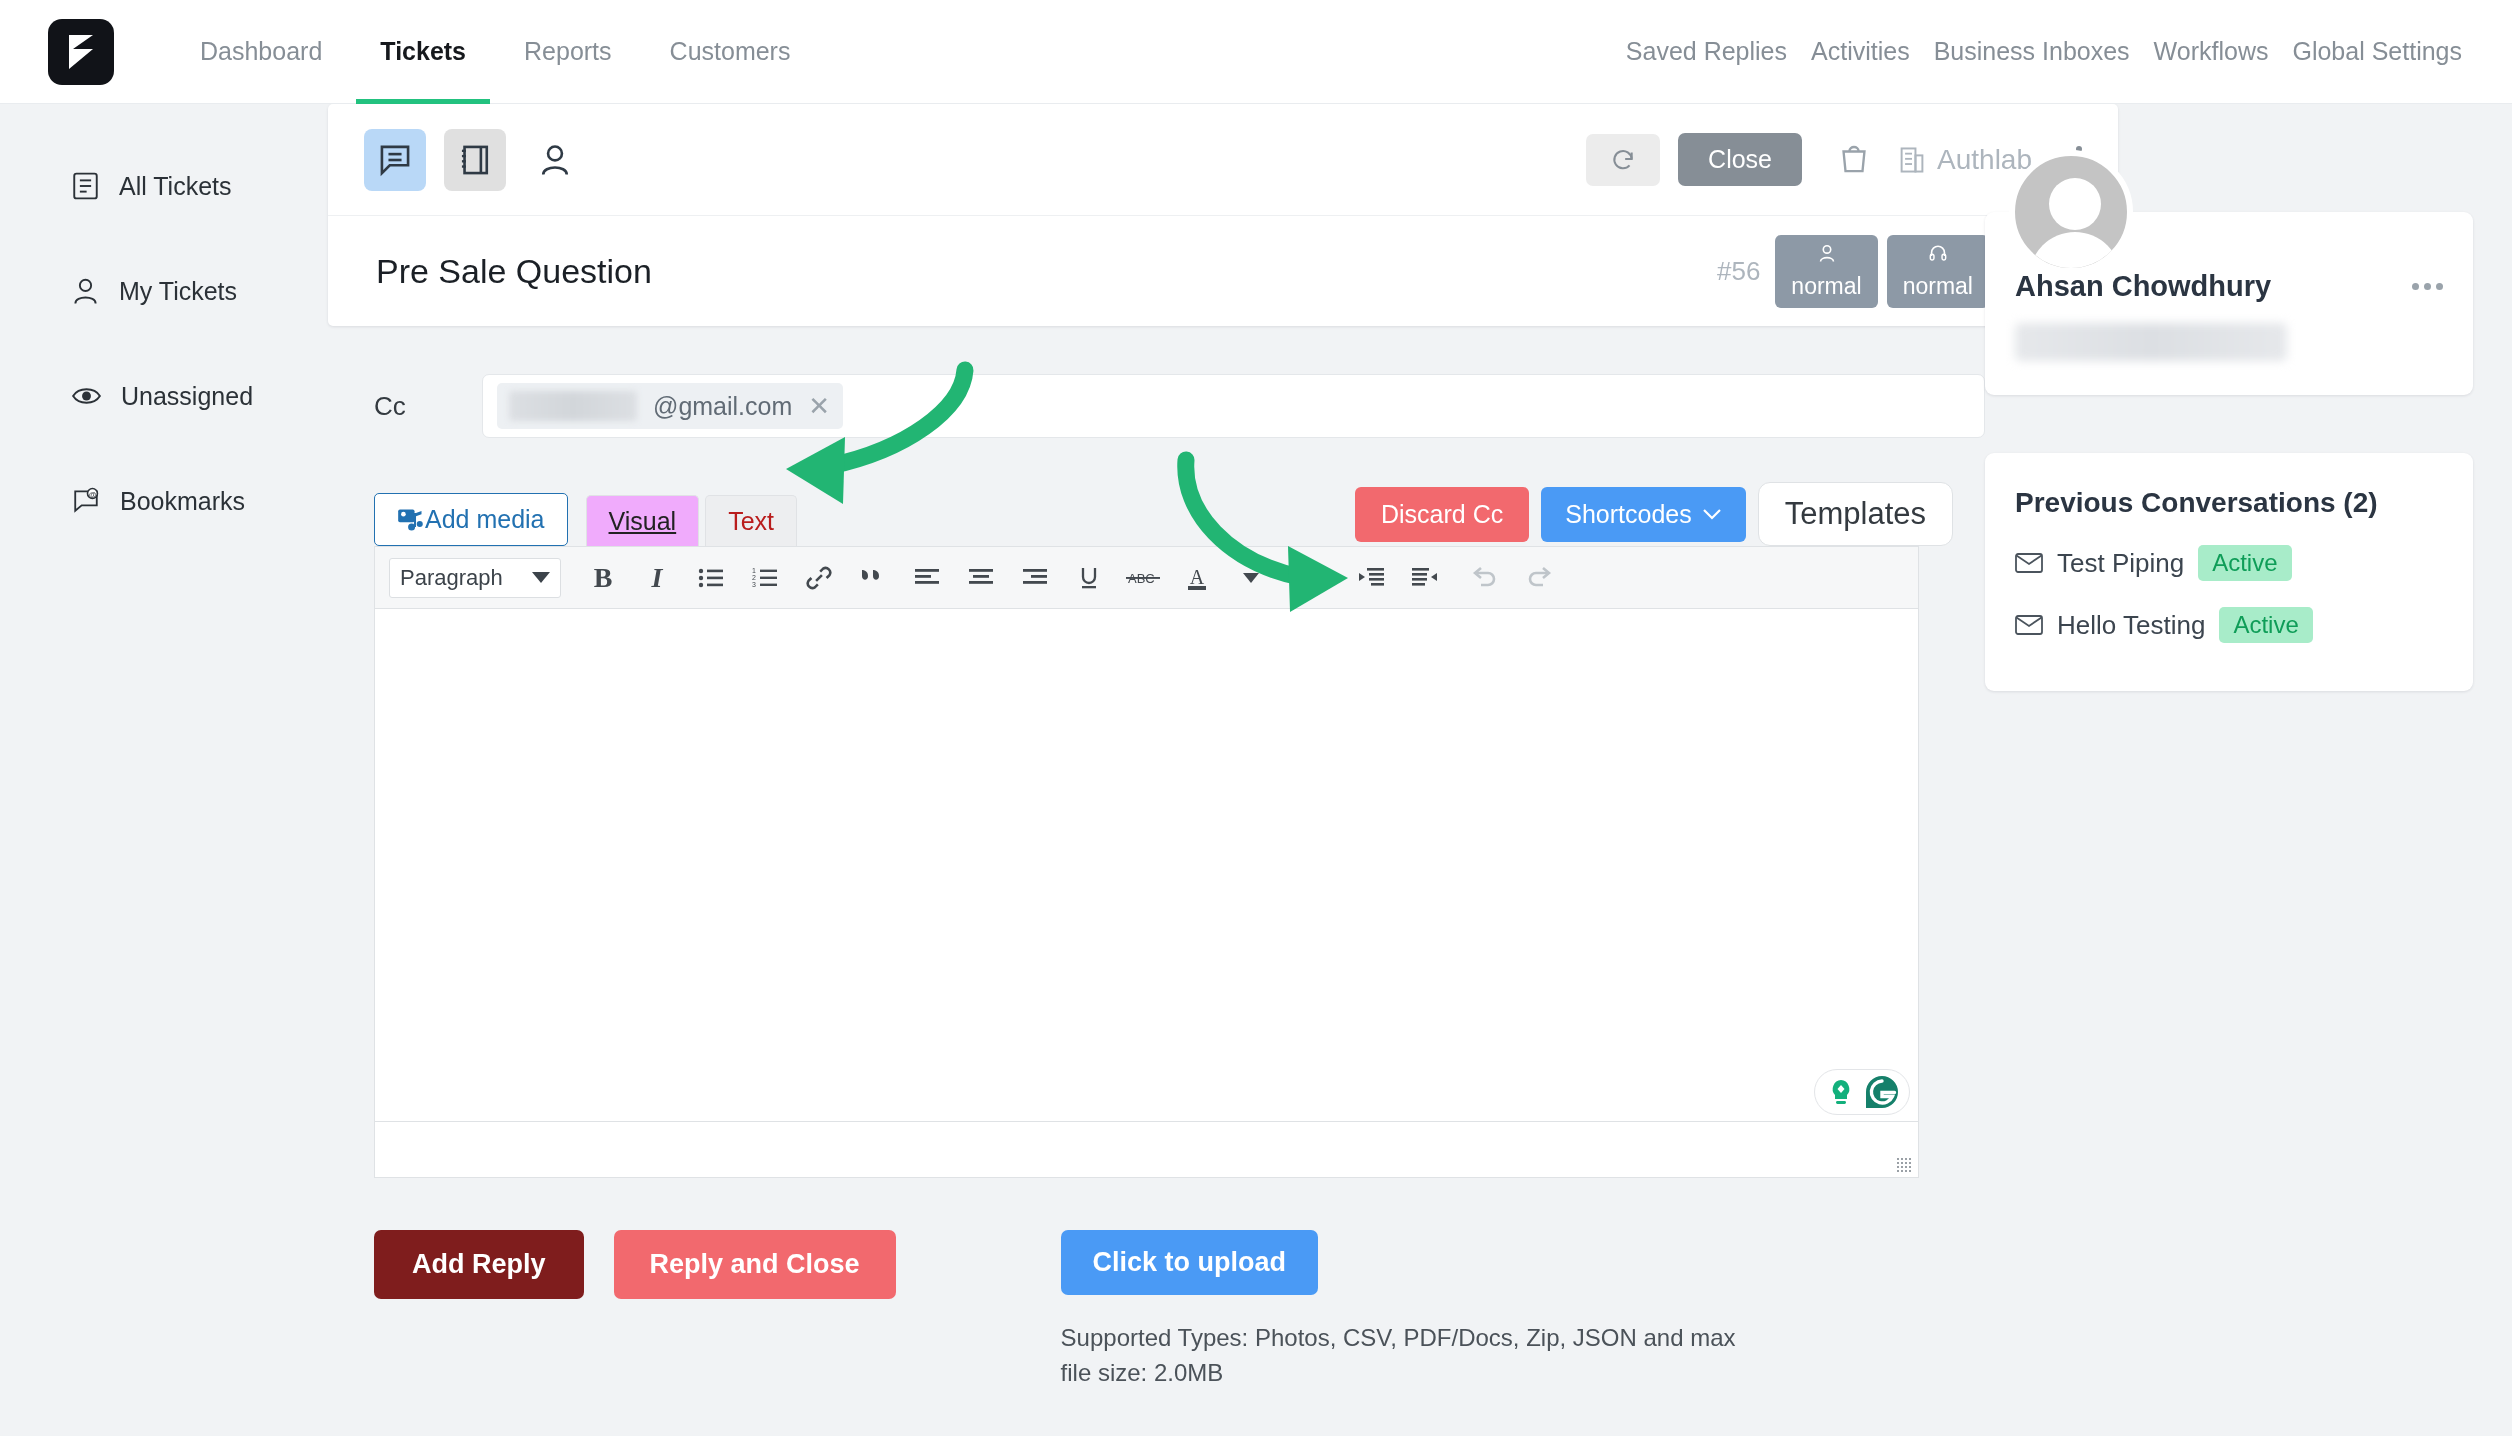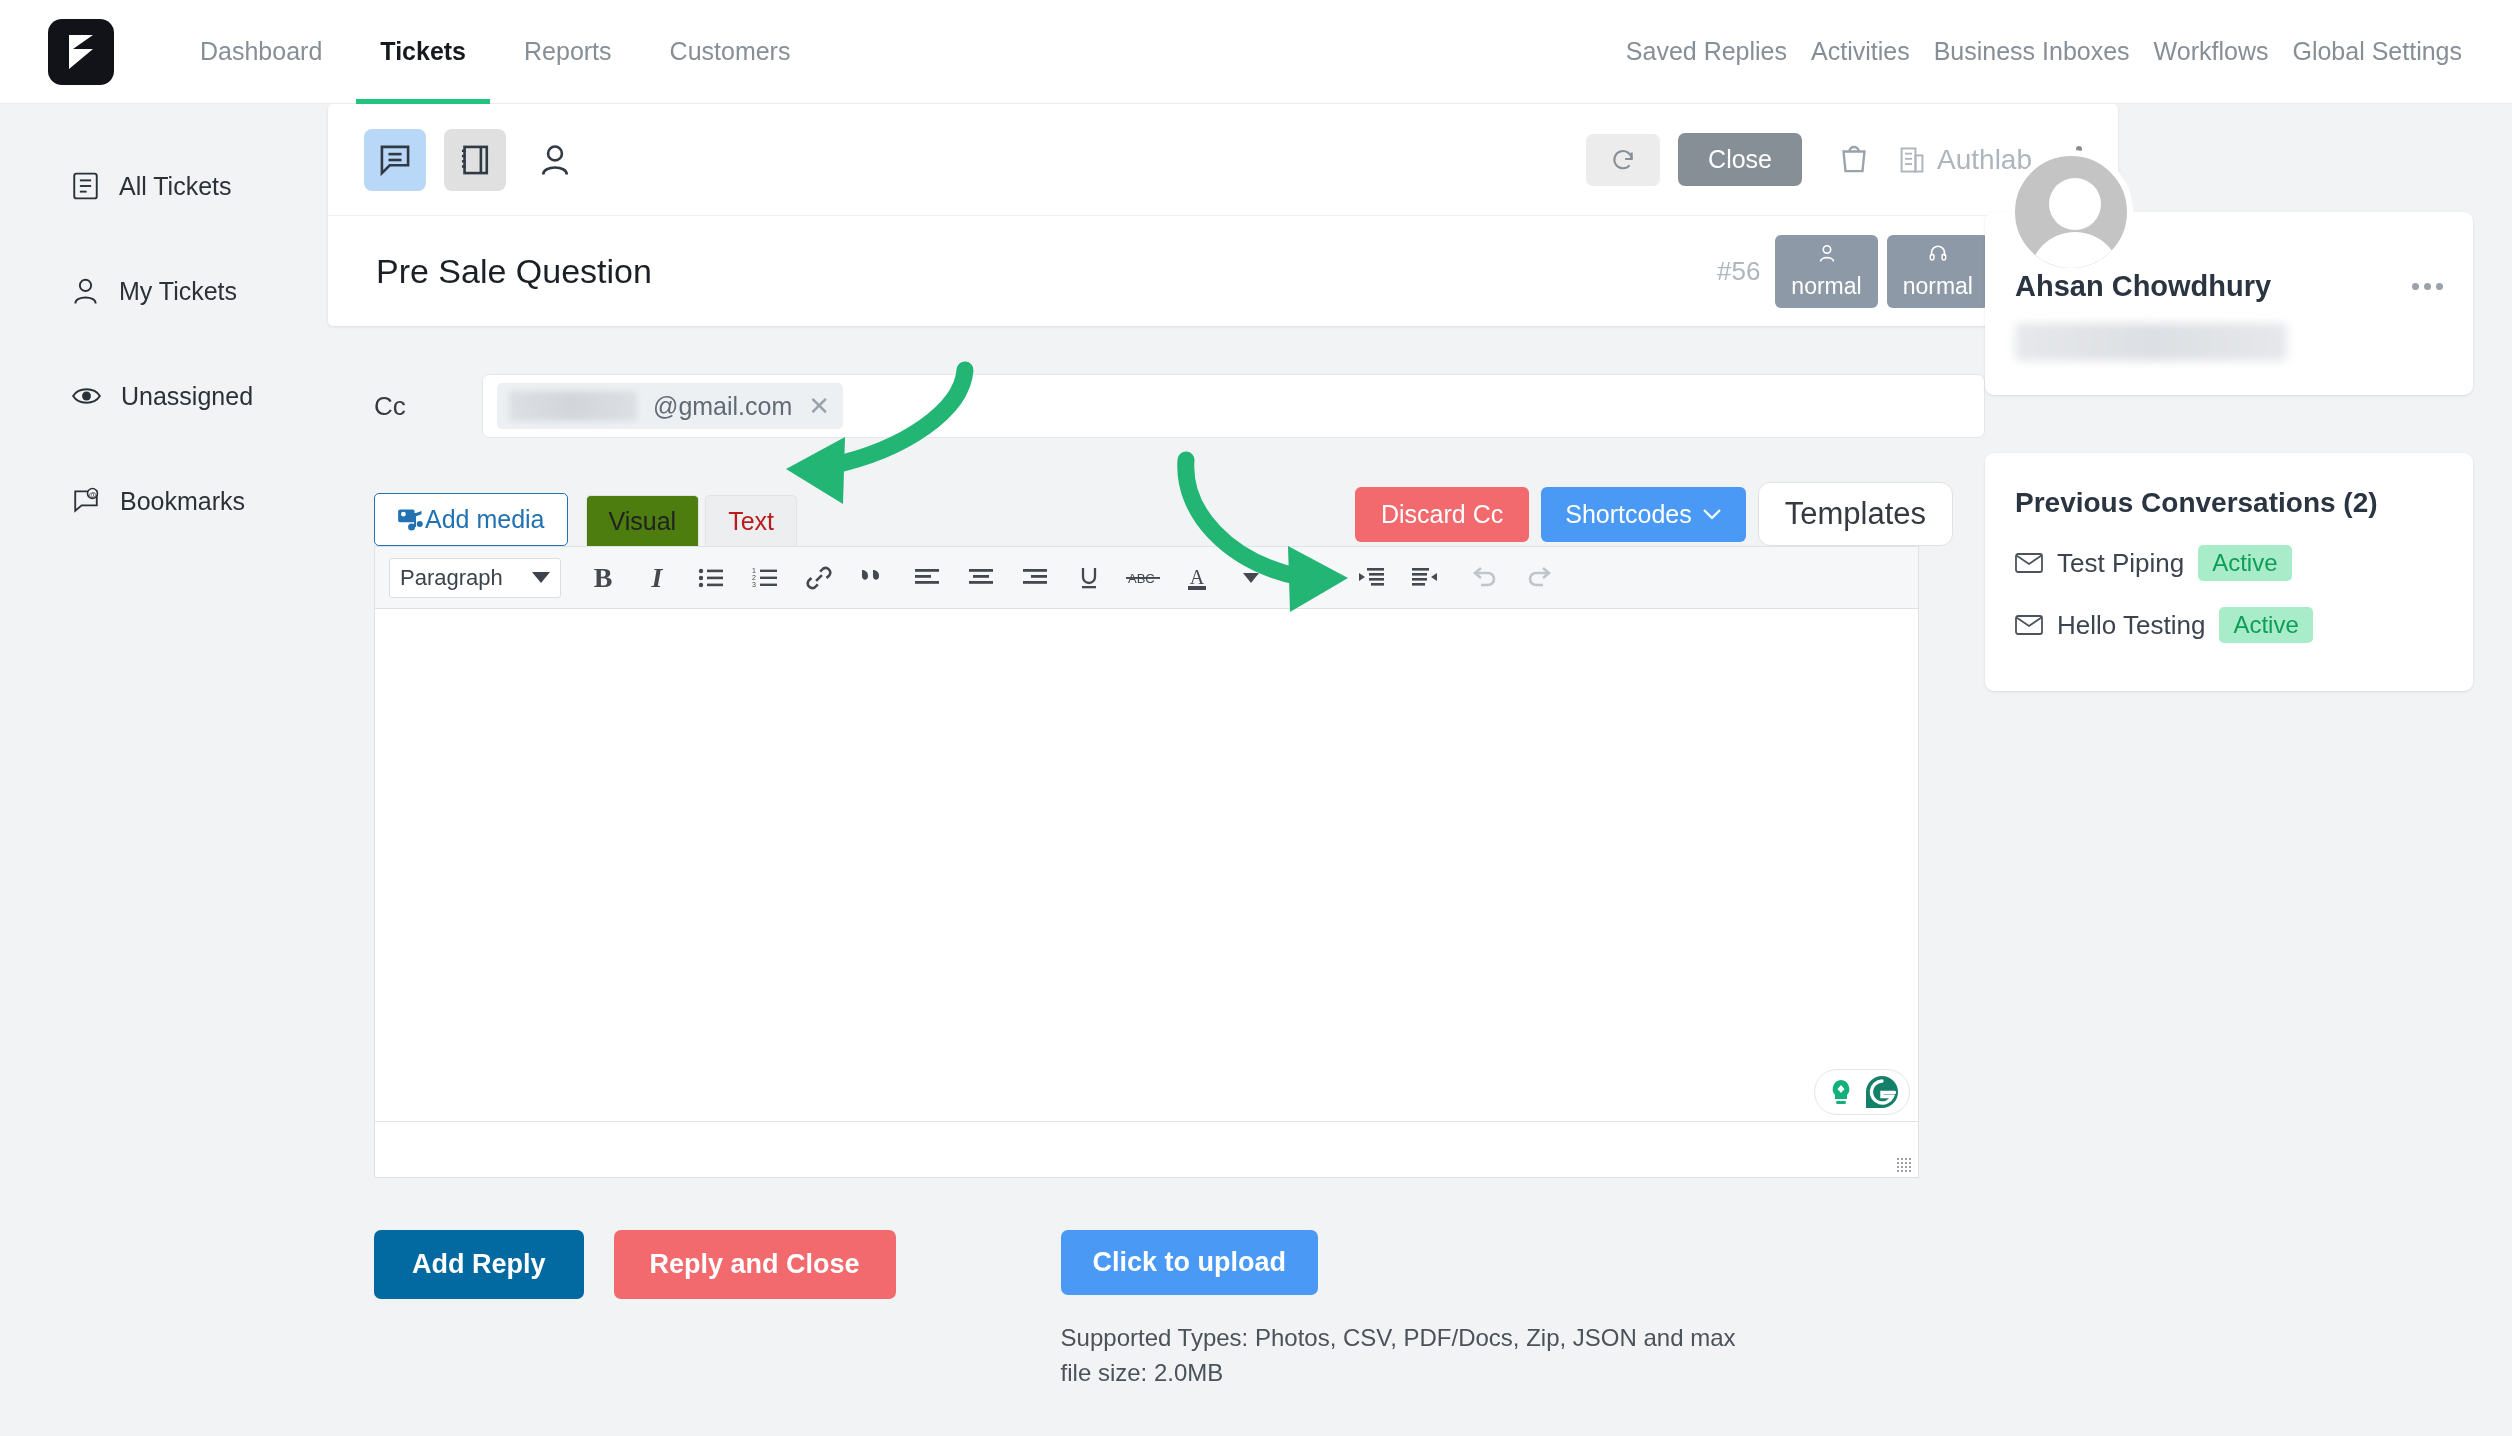--- a/index.html
+++ b/index.html
@@ -189,21 +189,21 @@
   .vt-tabs { display: flex; margin-left: 18px; }
   .vt {
     font-size: 25px;
     height: 51px;
     padding: 0 22px;
     display: flex; align-items: center;
     border: 1px solid #e0e2e5;
     border-bottom: none;
     border-radius: 5px 5px 0 0;
   }
-  .vt.on { background: #4d7c0f; color: #222; border-color: #e0e2e5; }
+  .vt.on { background: #f0abfc; color: #222; border-color: #e0e2e5; text-decoration: underline; }
   .vt.off { background: #edeef0; color: #b91c1c; margin-left: 6px; }
   .ed-bar-right { margin-left: auto; display: flex; align-items: center; gap: 12px; margin-right: 32px; }
   .btn-discard {
     background: #f2696e; color: #fff;
     border: none; border-radius: 6px;
     font-size: 25px; padding: 13px 26px; font-family: inherit;
   }
   .btn-short {
     background: #4a9af5; color: #fff;
     border: none; border-radius: 6px;
@@ -272,21 +272,21 @@
   .resize-grip {
     position: absolute; right: 6px; bottom: 4px;
     width: 16px; height: 16px;
     background-image:
       radial-gradient(#9aa0a6 1px, transparent 1px);
     background-size: 4px 4px;
   }
 
   .actions { display: flex; align-items: flex-start; padding: 52px 0 0 48px; }
   .btn-addreply {
-    background: #0369a1; color: #fff;
+    background: #7f1d1d; color: #fff;
     border: none; border-radius: 7px;
     font-size: 27px; font-weight: 700;
     padding: 19px 38px; font-family: inherit;
   }
   .btn-replyclose {
     background: #f2696e; color: #fff;
     border: none; border-radius: 7px;
     font-size: 27px; font-weight: 700;
     padding: 19px 36px; font-family: inherit;
     margin-left: 30px;

